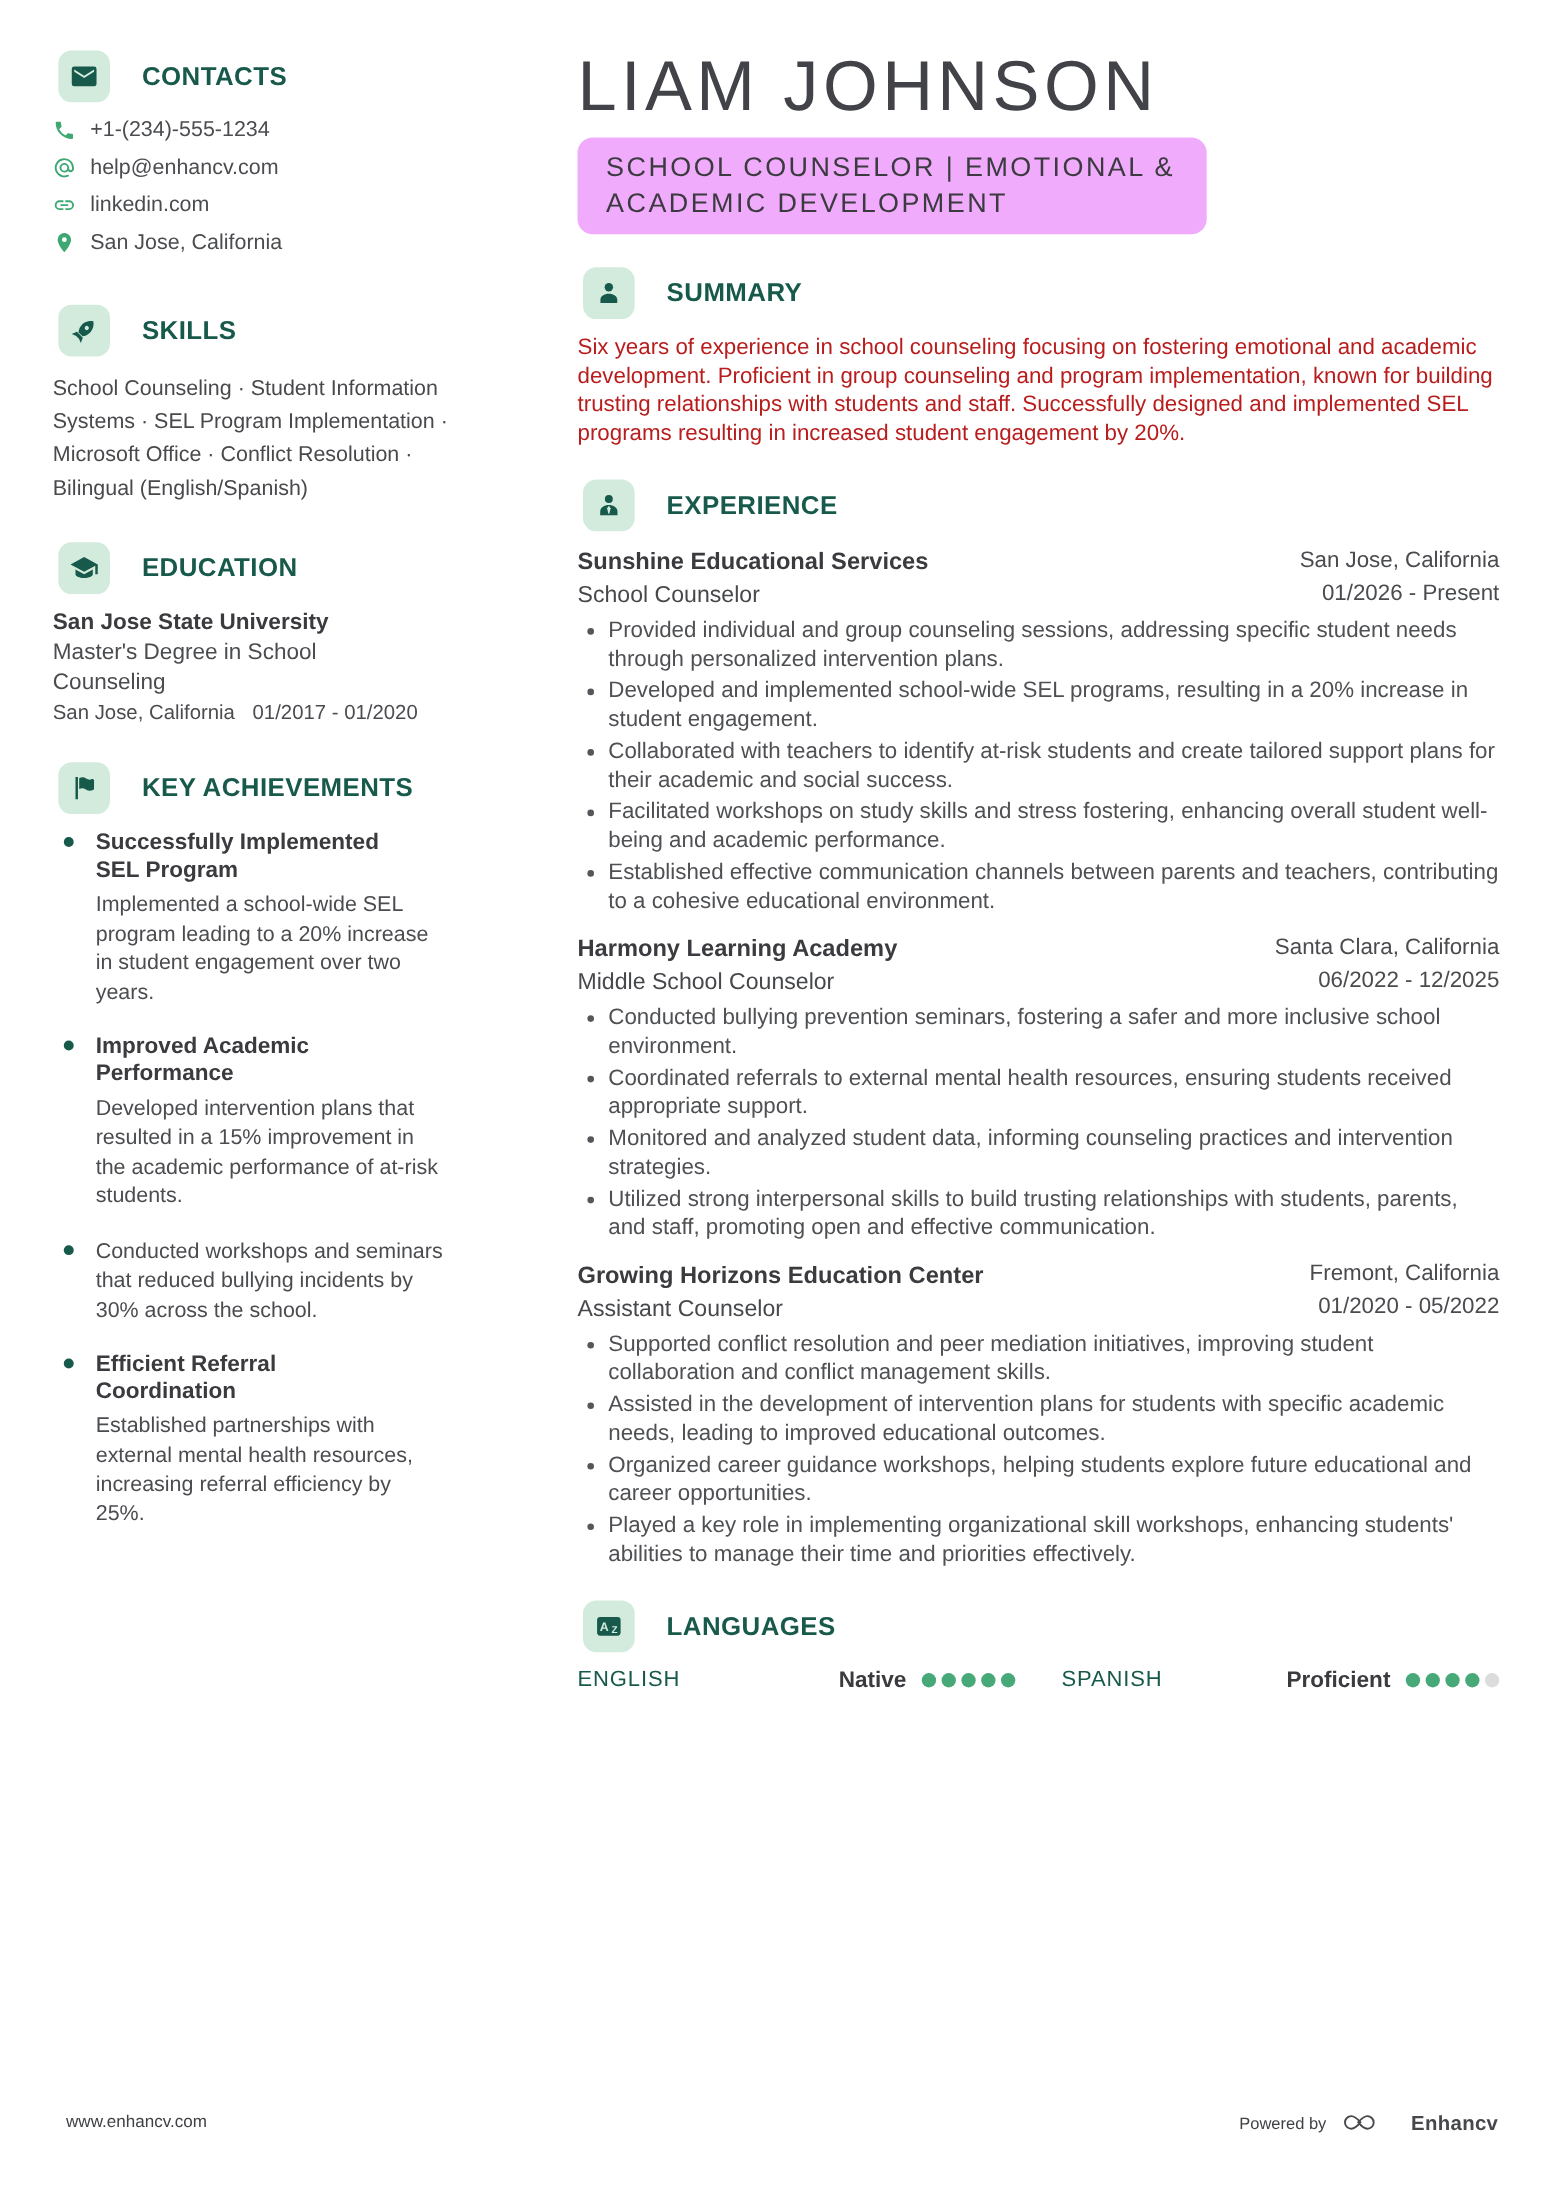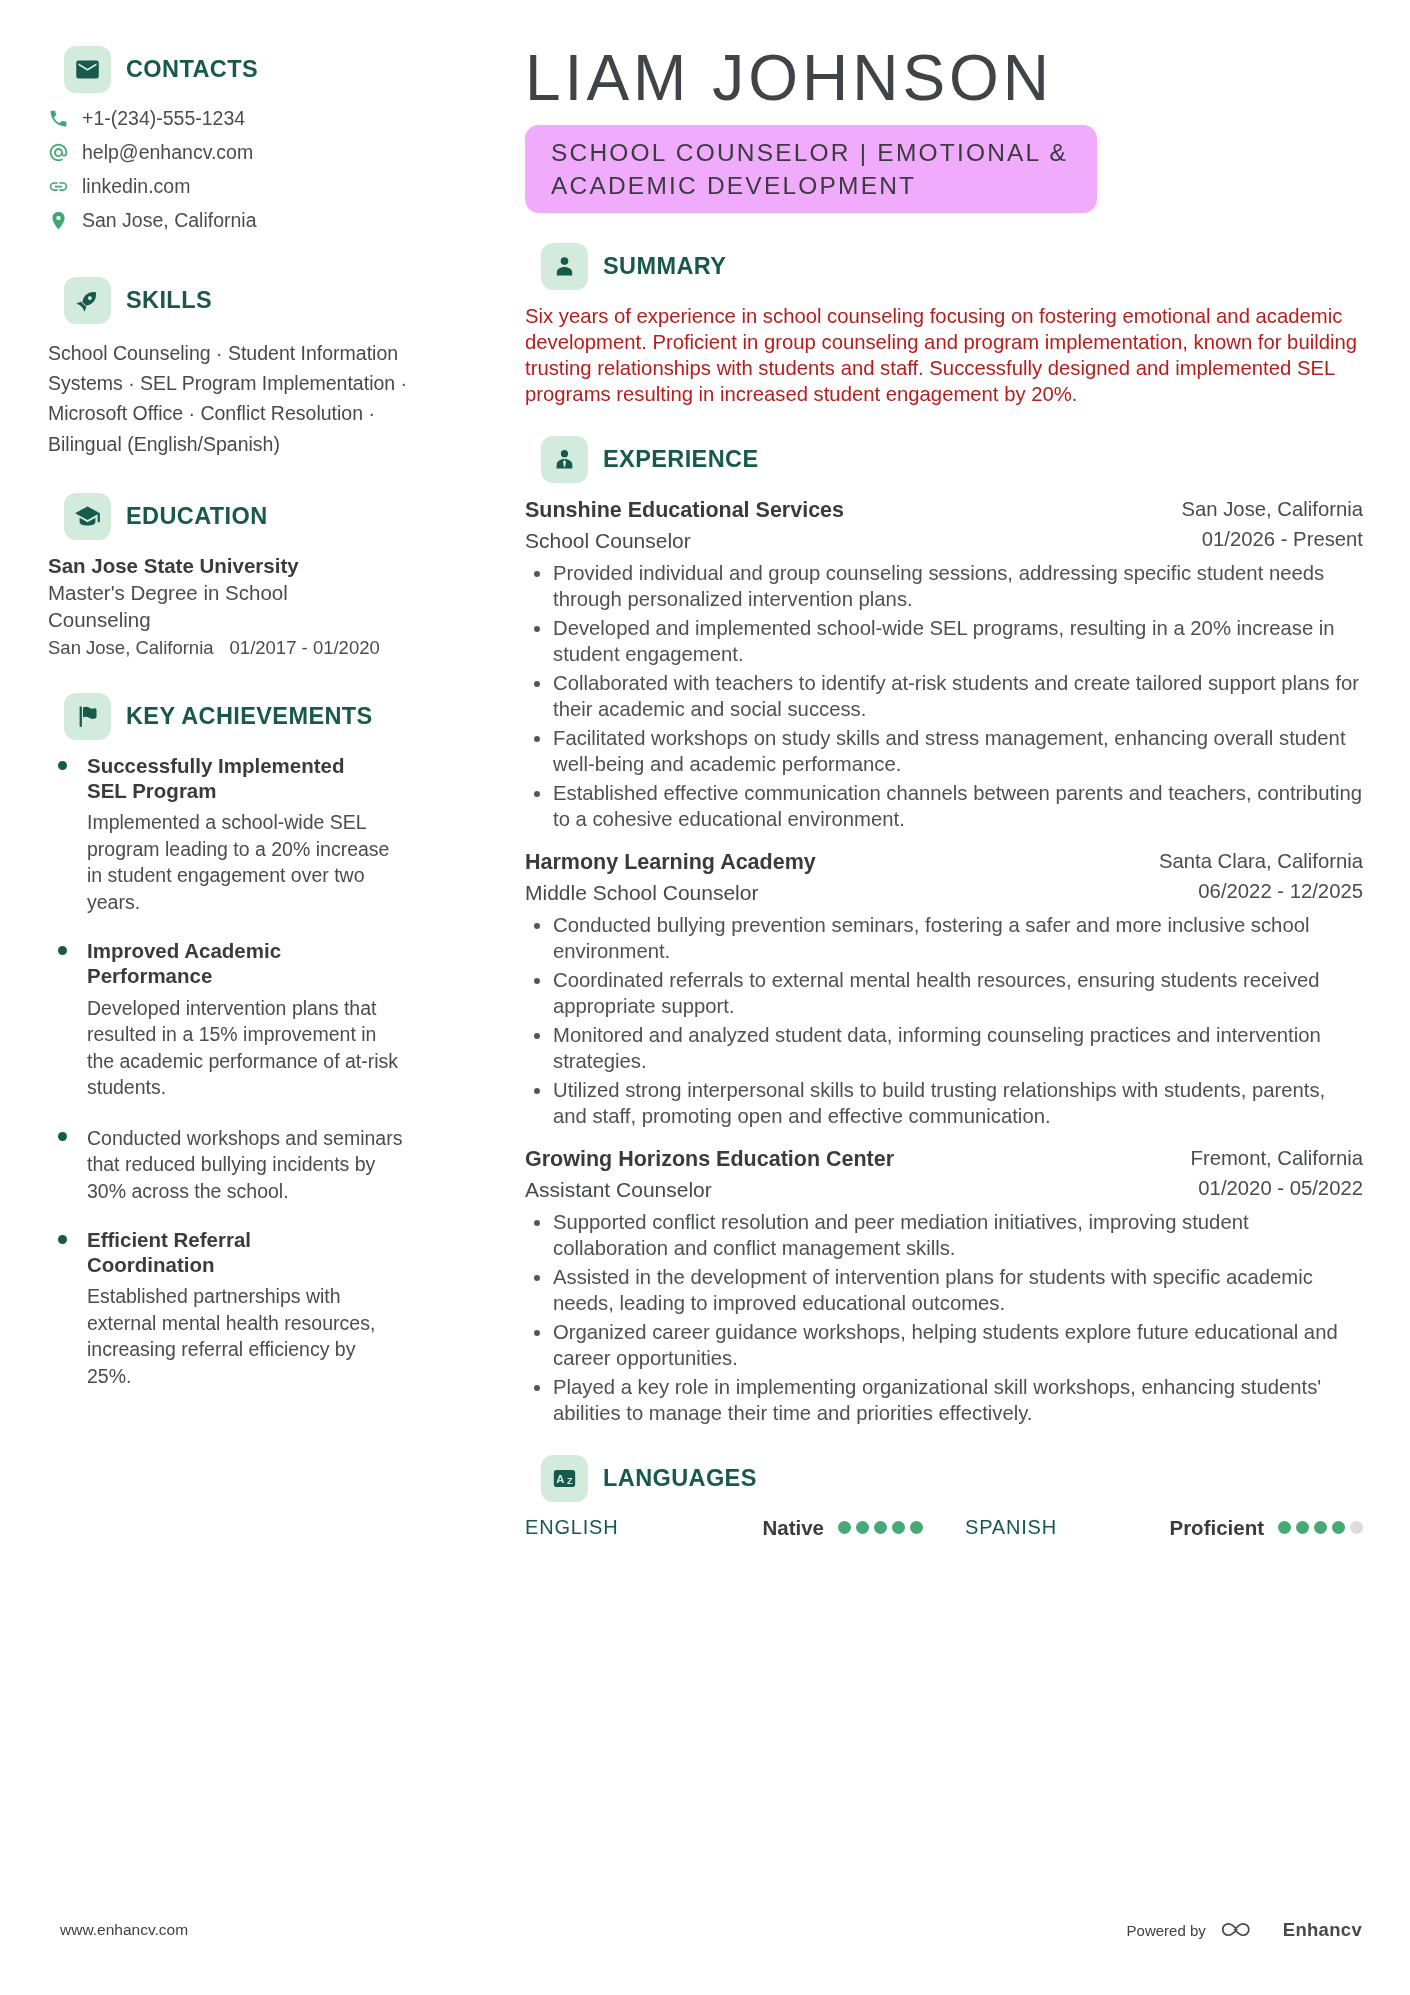--- a/index.html
+++ b/index.html
@@ -2,21 +2,21 @@
 <html><head>
 <meta charset="utf-8">
 <style>
   html,body{margin:0;padding:0;}
   body{
     width:1410px;height:1995px;background:#ffffff;position:relative;
     font-family:"Liberation Sans", sans-serif;color:#4E5053;overflow:hidden;
   }
   .page{position:absolute;inset:0;padding:46px 48px;box-sizing:border-box;display:flex;}
   
-  .sec{display:flex;align-items:center;gap:15px;margin:0 16px 14px;}
+  .sec{display:flex;align-items:center;gap:29px;margin:0 5px 14px;}
   .chip{width:47px;height:47px;border-radius:12px;background:#D3EBDD;display:flex;align-items:center;justify-content:center;flex:none;}
   .chip svg{width:27px;height:27px;fill:#17594B;}
   .sec h2{font-size:23.5px;font-weight:bold;color:#17594B;letter-spacing:.4px;margin:0;}
   
   .sidebar{width:385px;flex:none;}
   .contact-list{margin:2px 0 0;}
   .contact{display:flex;align-items:center;gap:13px;margin-bottom:11px;font-size:19.5px;color:#4A4C4F;}
   .contact .ci{width:21px;height:21px;flex:none;display:flex;}
   .contact .ci svg{width:21px;height:21px;fill:#3EA873;}
   .side-gap{height:34px;}
@@ -222,21 +222,21 @@
               <div class="jdates">01/2026 - Present</div>
             </div>
             <ul class="jb">
 
                 <li>Provided individual and group counseling sessions, addressing specific student needs through personalized intervention plans.</li>
 
                 <li>Developed and implemented school-wide SEL programs, resulting in a 20% increase in student engagement.</li>
 
                 <li>Collaborated with teachers to identify at-risk students and create tailored support plans for their academic and social success.</li>
 
-                <li>Facilitated workshops on study skills and stress management, enhancing overall student well-being and academic performance.</li>
+                <li>Facilitated workshops on study skills and stress fostering, enhancing overall student well-being and academic performance.</li>
 
                 <li>Established effective communication channels between parents and teachers, contributing to a cohesive educational environment.</li>
               </ul>
           </div>
 
           <div class="job">
             <div class="jrow">
               <div class="jcompany">Harmony Learning Academy</div>
               <div class="jloc">Santa Clara, California</div>
             </div>

